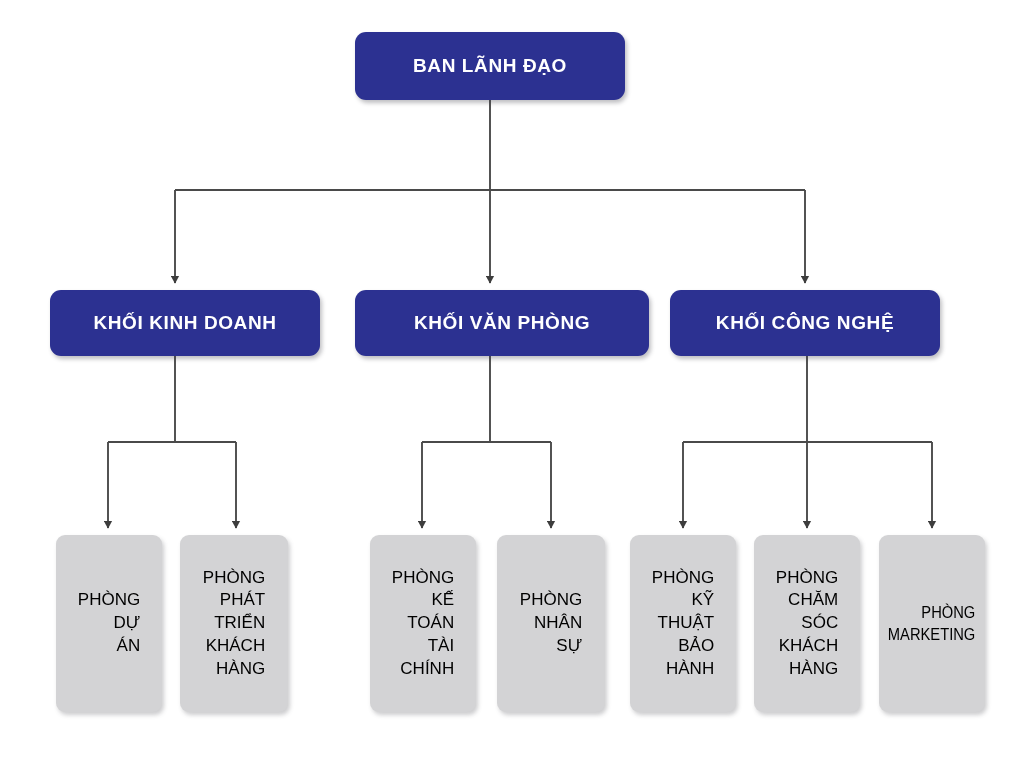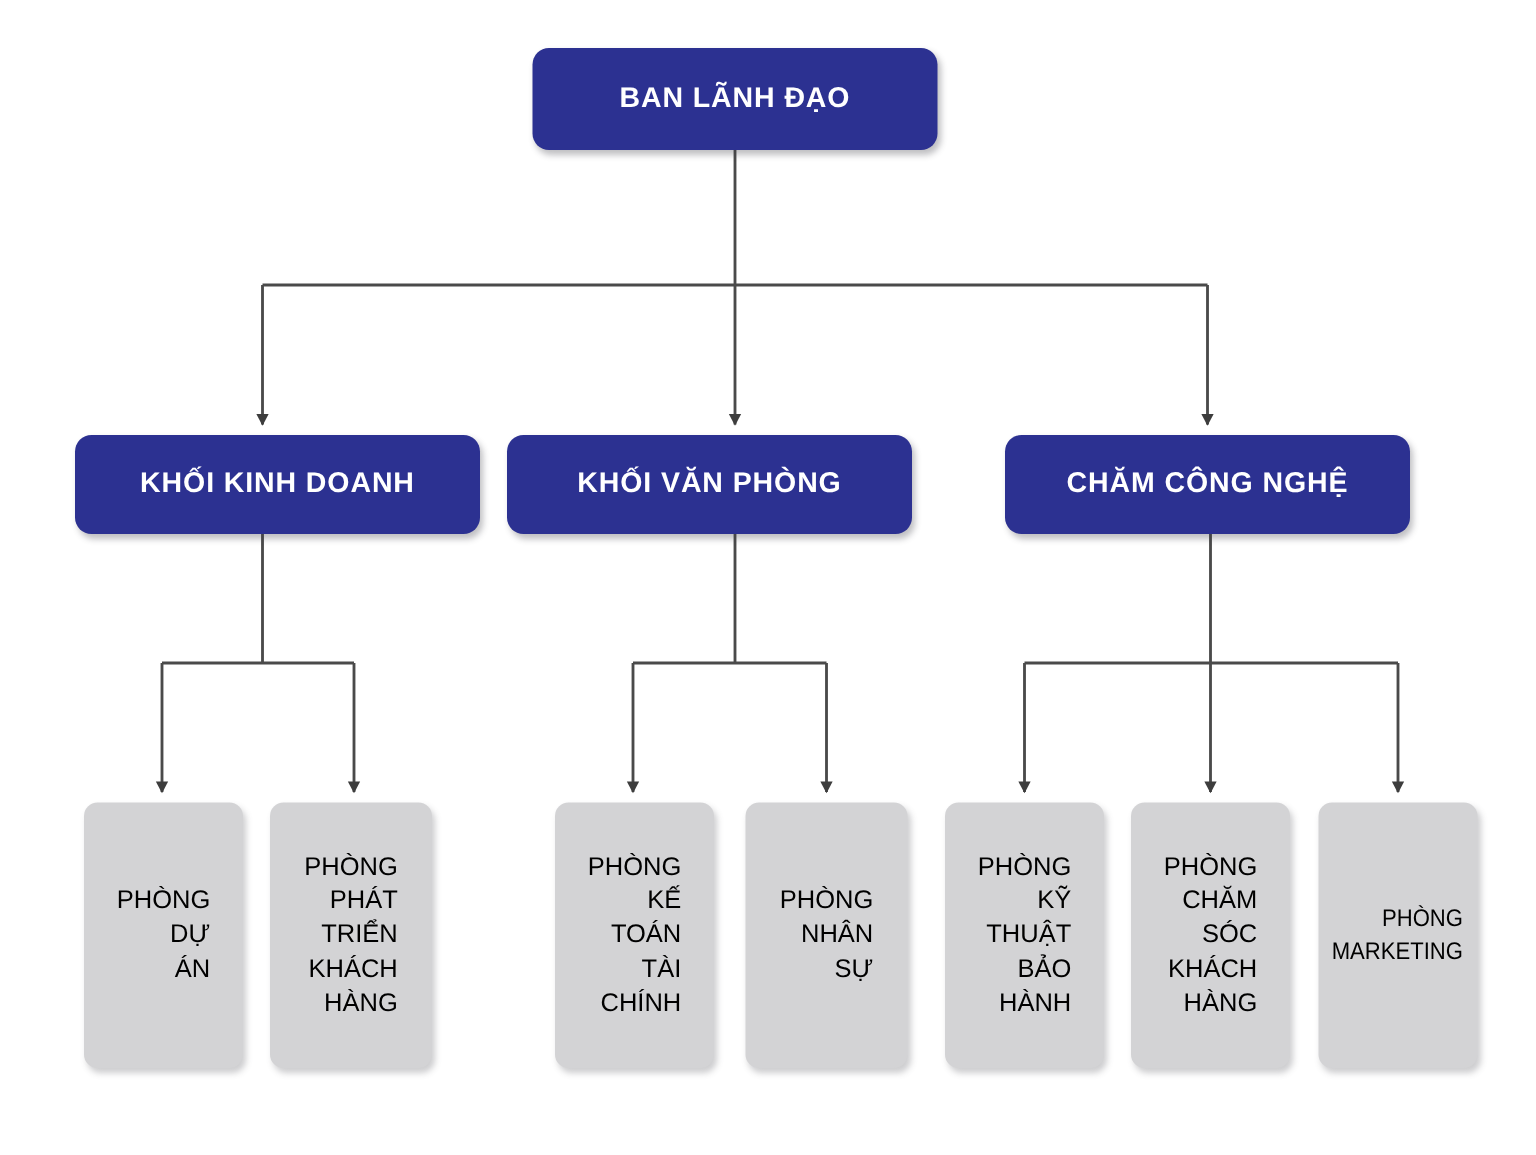--- a/index.html
+++ b/index.html
@@ -103,25 +103,25 @@
     </g>
   </svg>
 
   <div class="node node-blue" style="left:355px; top:32px; width:270px; height:68px;">
     <span class="label">BAN LÃNH ĐẠO</span>
   </div>
 
   <div class="node node-blue" style="left:38px; top:290px; width:270px; height:66px;margin-left:12px;">
     <span class="label">KHỐI KINH DOANH</span>
   </div>
-  <div class="node node-blue" style="left:338px; top:290px; width:270px; height:66px;">
+  <div class="node node-blue" style="left:355px; top:290px; width:294px; height:66px;">
     <span class="label">KHỐI VĂN PHÒNG</span>
   </div>
   <div class="node node-blue" style="left:670px; top:290px; width:270px; height:66px;">
-    <span class="label">CHĂM CÔNG NGHỆ</span>
+    <span class="label">KHỐI CÔNG NGHỆ</span>
   </div>
 
   <div class="node node-gray" style="left:56px; top:535px; width:106px; height:177px;">
     <span class="label">PHÒNG
 DỰ
 ÁN</span>
   </div>
   <div class="node node-gray" style="left:180px; top:535px; width:108px; height:177px;">
     <span class="label">PHÒNG
 PHÁT

